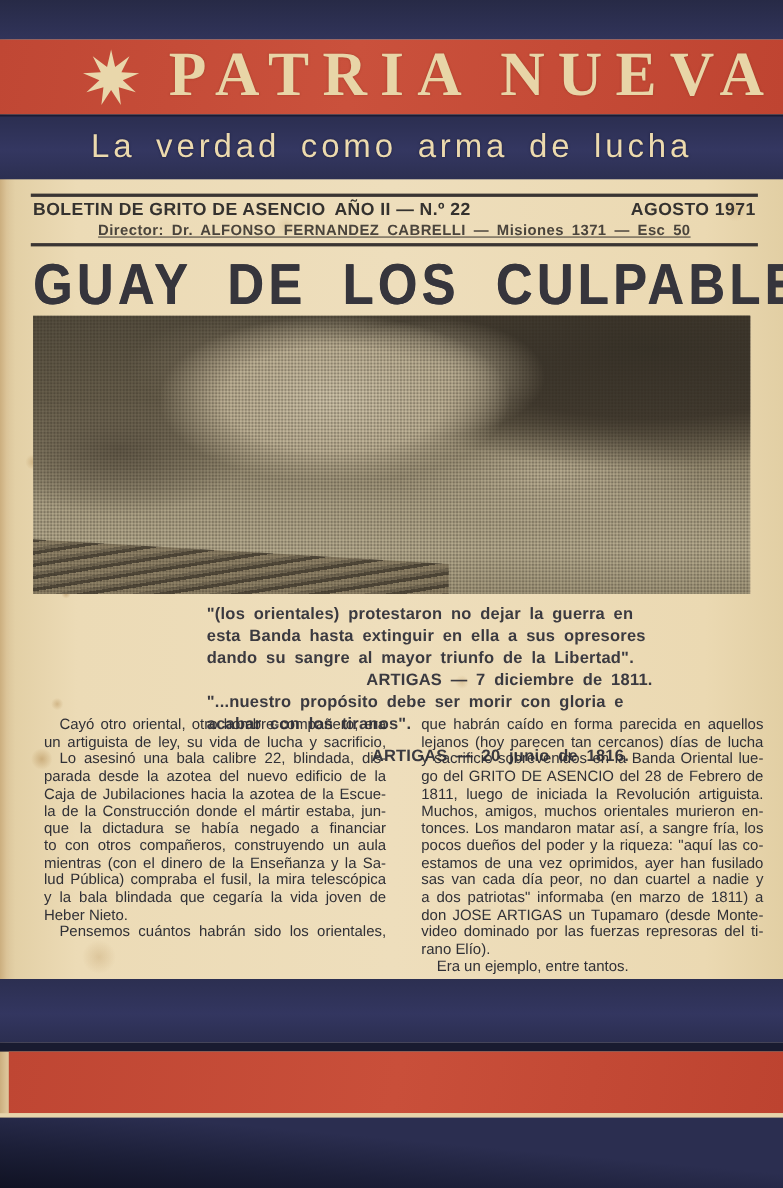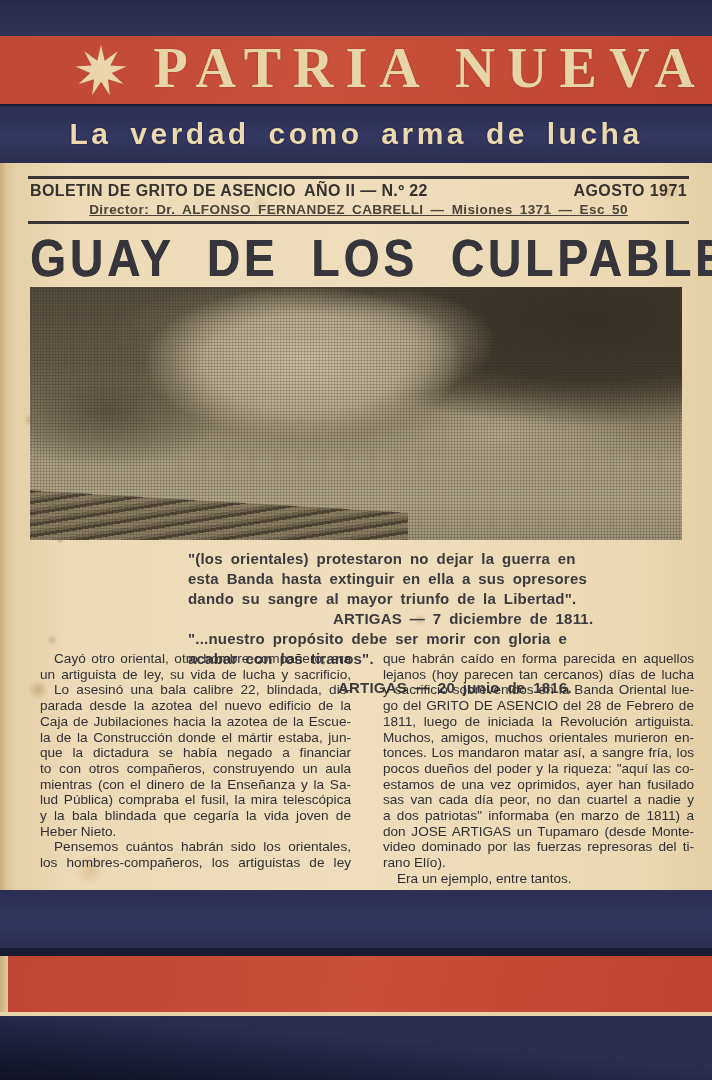--- a/index.html
+++ b/index.html
@@ -26,21 +26,21 @@
   .band-navy-slogan{top:104px;height:59px;background:linear-gradient(to bottom,#2b2e50,#343761 55%,#2c2f51);
     display:flex;align-items:center;justify-content:center;box-shadow:inset 0 2px 0 rgba(15,12,30,.55);}
   .star-wrap{position:absolute;left:72px;top:8px;width:58px;height:54px;}
   .masthead-title{
     flex:1;text-align:center;padding-left:148px;
     font-family:"Liberation Serif",serif;font-weight:bold;
     font-size:56px;letter-spacing:12px;color:#e8d5a7;
     transform:scaleY(1.02);text-shadow:0 0 2px rgba(120,40,25,.45);
     white-space:nowrap;}
   .masthead-slogan{
-    font-weight:bold;font-size:30px;letter-spacing:3.5px;word-spacing:7px;
+    font-weight:normal;font-size:30px;letter-spacing:3.5px;word-spacing:7px;
     color:#ecdaae;text-shadow:0 0 2px rgba(10,10,40,.6);white-space:nowrap;}
   
   .issue-header{position:absolute;left:28px;top:176px;width:657px;
     border-top:3px solid #3a3533;border-bottom:3px solid #3a3533;
     padding:3px 2px 4px 2px;color:#35322f;}
   .issue-row{display:flex;justify-content:space-between;align-items:baseline;
     font-weight:bold;font-size:16px;letter-spacing:.4px;}
   .issue-row .mid{position:absolute;left:50%;transform:translateX(-44%);}
   .director-line{text-align:center;font-weight:bold;font-size:13.5px;
     letter-spacing:.4px;word-spacing:3px;margin-top:2px;color:#4a443c;text-decoration:underline;}
@@ -147,21 +147,20 @@
         <div class="line">parada desde la azotea del nuevo edificio de la</div>
         <div class="line">Caja de Jubilaciones hacia la azotea de la Escue-</div>
         <div class="line">la de la Construcción donde el mártir estaba, jun-</div>
         <div class="line">que la dictadura se había negado a financiar</div>
         <div class="line">to con otros compañeros, construyendo un aula</div>
         <div class="line">mientras (con el dinero de la Enseñanza y la Sa-</div>
         <div class="line">lud Pública) compraba el fusil, la mira telescópica</div>
         <div class="line">y la bala blindada que cegaría la vida joven de</div>
         <div class="line last">Heber Nieto.</div>
         <div class="line ind">Pensemos cuántos habrán sido los orientales,</div>
-        <div class="line">los hombres-compañeros, los artiguistas de ley</div>
       </div>
     <div class="bodycol">
         <div class="line">que habrán caído en forma parecida en aquellos</div>
         <div class="line">lejanos (hoy parecen tan cercanos) días de lucha</div>
         <div class="line">y sacrificio sobrevenidos en la Banda Oriental lue-</div>
         <div class="line">go del GRITO DE ASENCIO del 28 de Febrero de</div>
         <div class="line">1811, luego de iniciada la Revolución artiguista.</div>
         <div class="line">Muchos, amigos, muchos orientales murieron en-</div>
         <div class="line">tonces. Los mandaron matar así, a sangre fría, los</div>
         <div class="line">pocos dueños del poder y la riqueza: "aquí las co-</div>

